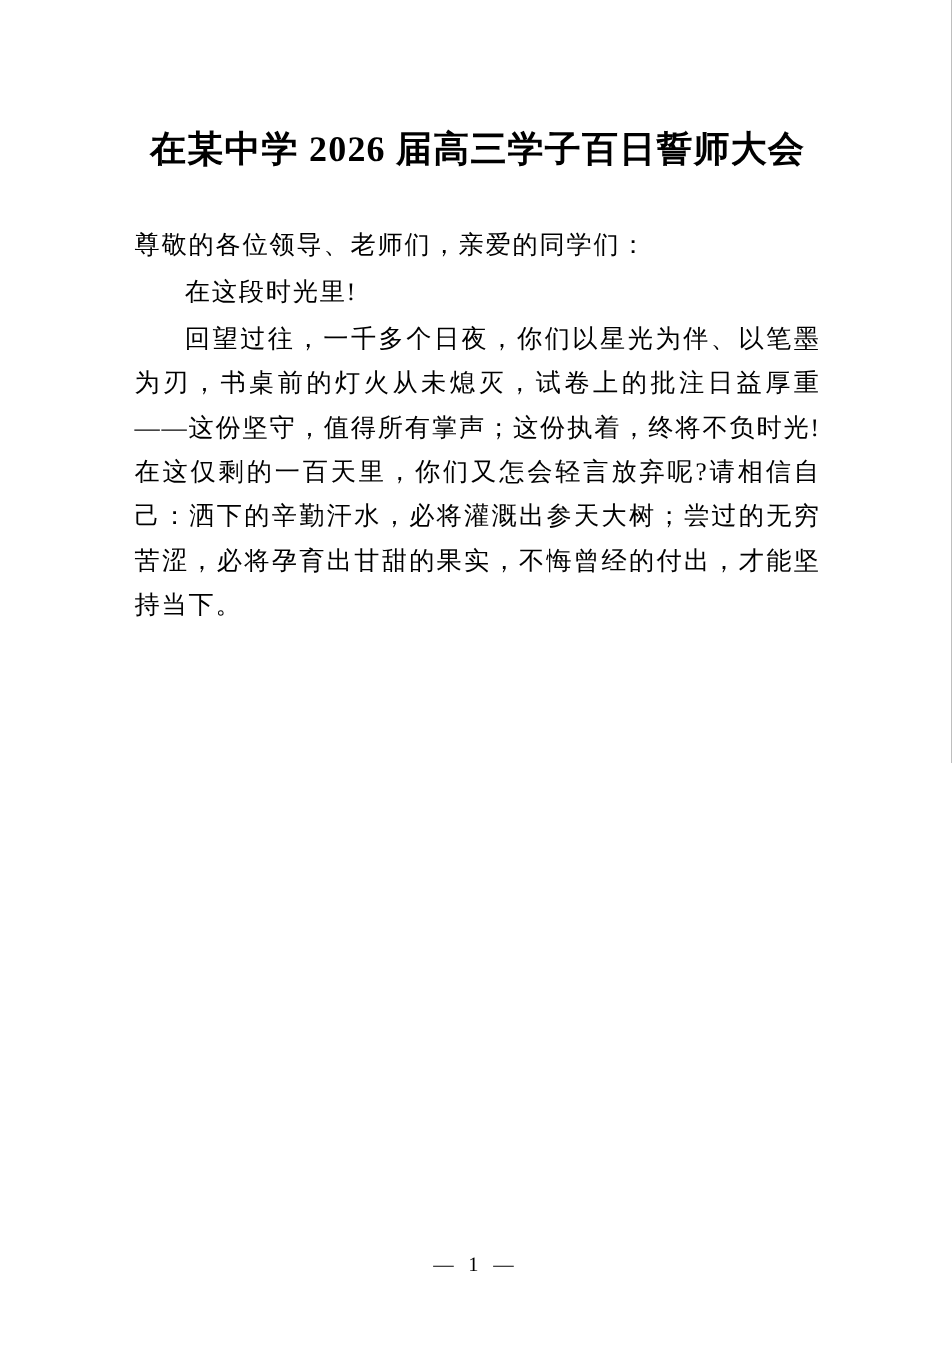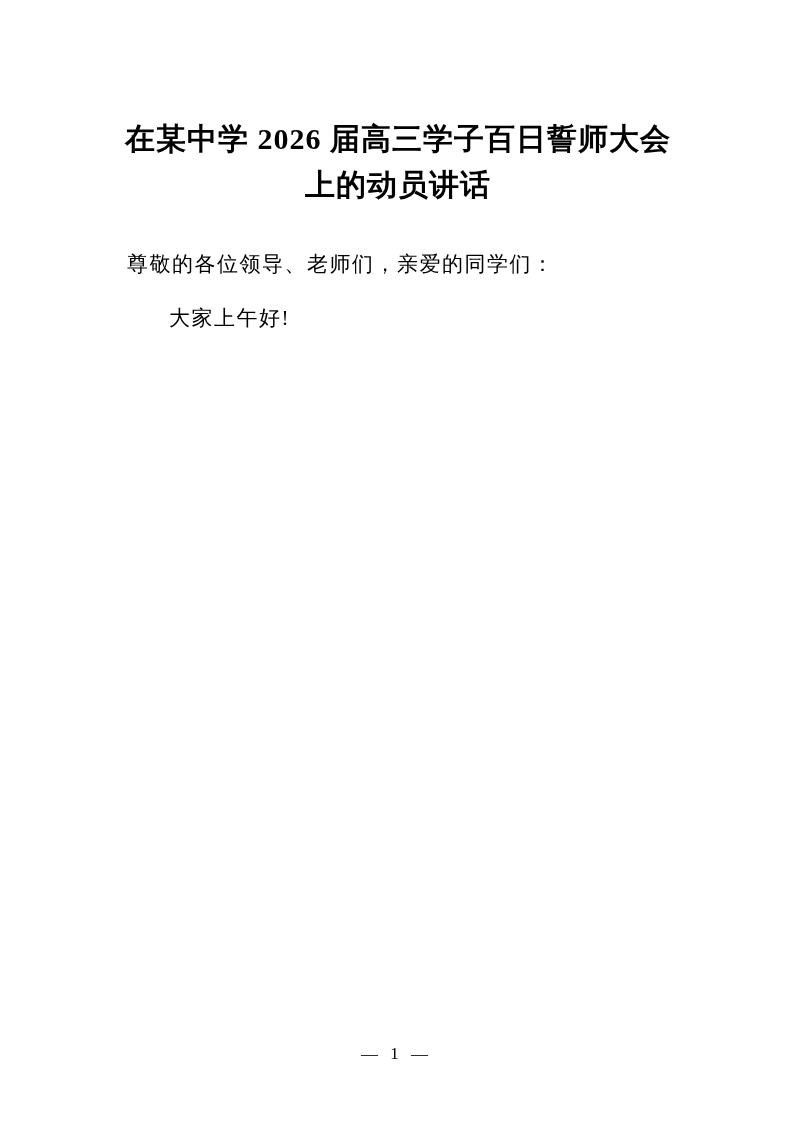--- a/index.html
+++ b/index.html
@@ -13,34 +13,34 @@
     height: 1122px;
     margin: 0 auto;
     background: #ffffff;
     overflow: hidden;
     font-family: "Liberation Serif", "DejaVu Serif", serif;
     color: #000000;
   }
   .content {
     position: absolute;
     left: 110px;
-    top: 96px;
+    top: 82px;
     width: 576px;
   }
   .doc-title {
     font-size: 30px;
     line-height: 46px;
     font-weight: bold;
     text-align: center;
     letter-spacing: 1px;
     margin-bottom: 38px;
   }
   .doc-title .t-line { display: block; }
   .body-text p {
-    margin: 17px;
+    margin: 2px;
     font-size: 21px;
     line-height: 37px;
     text-align: justify;
     text-justify: inter-ideograph;
     letter-spacing: 1.5px;
   }
   .body-text p.indent { text-indent: 2em; }
   .page-footer {
     position: absolute;
     left: 0;
@@ -53,24 +53,24 @@
   }
 </style>
 </head>
 <body>
 
 <div class="page">
   <div class="content">
 
     <h1 class="doc-title">
       <span class="t-line">在某中学 2026 届高三学子百日誓师大会</span>
-      <span class="t-line">上的动员讲话</span>
     </h1>
 
     <div class="body-text">
       <p>尊敬的各位领导、老师们，亲爱的同学们：</p>
-      <p class="indent">大家上午好!</p>
+      <p class="indent">在这段时光里!</p>
+      <p class="indent">回望过往，一千多个日夜，你们以星光为伴、以笔墨为刃，书桌前的灯火从未熄灭，试卷上的批注日益厚重——这份坚守，值得所有掌声；这份执着，终将不负时光!在这仅剩的一百天里，你们又怎会轻言放弃呢?请相信自己：洒下的辛勤汗水，必将灌溉出参天大树；尝过的无穷苦涩，必将孕育出甘甜的果实，不悔曾经的付出，才能坚持当下。</p>
     </div>
 
   </div>
 
   <div class="page-footer">— 1 —</div>
 </div>
 
 </body></html>

